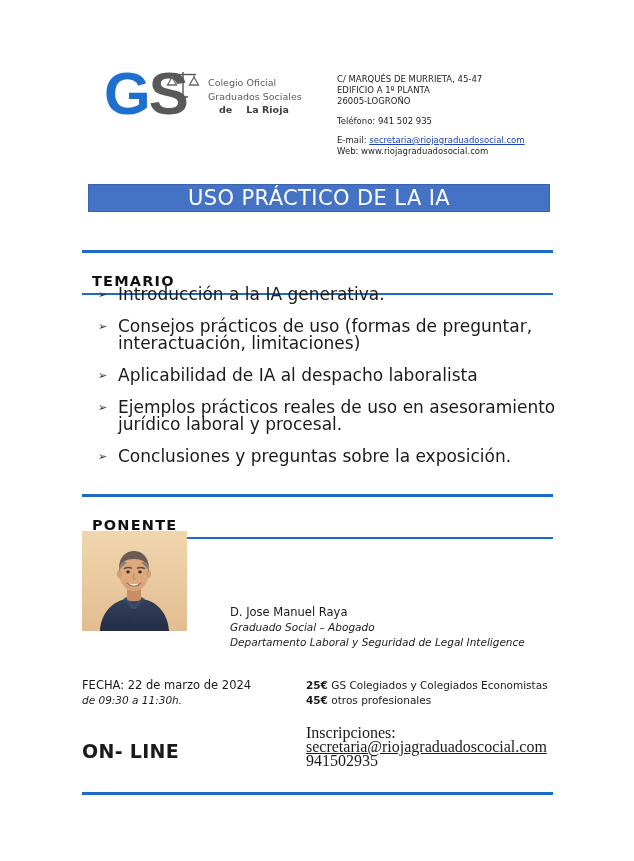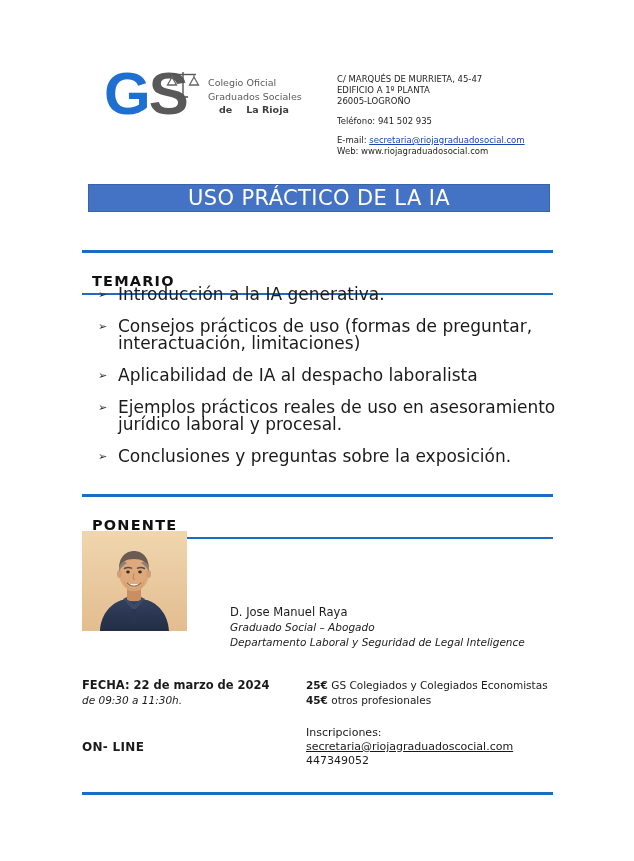--- a/index.html
+++ b/index.html
@@ -206,60 +206,61 @@
     height: 100px;
   }
   .fi-left {
     position: absolute;
     left: 0;
     top: 0;
     width: 200px;
   }
   .fi-date {
     font-size: 11.5px;
-    font-weight: 700;
+    font-weight: 400;
     line-height: 15px;
     color: #1a1a1a;
     white-space: nowrap;
   }
   .fi-time {
     font-size: 10.5px;
     font-style: italic;
     line-height: 15px;
     color: #1a1a1a;
     text-align: left;
     padding-right: 7px;
   }
   .fi-mode {
     position: absolute;
     left: 0;
     top: 62px;
-    font-size: 12px;
+    font-size: 19px;
     font-weight: 700;
     letter-spacing: 0.3px;
     color: #1a1a1a;
   }
   .fi-right {
     position: absolute;
     left: 224px;
     top: 0;
     width: 264px;
   }
   .fi-price {
     font-size: 10.5px;
     line-height: 15px;
     color: #1a1a1a;
     white-space: nowrap;
   }
   .fi-price b { font-weight: 700; }
   .fi-signup {
     margin-top: 18px;
-    font-size: 11px;
+    font-size: 16px;
     line-height: 14px;
     color: #1a1a1a;
+    font-family: Liberation Serif, serif;
   }
   .fi-signup .mail {
     text-decoration: underline;
     color: #1a1a1a;
   }
 
   
   .bottom-rule {
     position: absolute;
     left: 82px;
@@ -413,20 +414,20 @@
       <div class="fi-date"><span>FECHA:</span> <span>22 de marzo de 2024</span></div>
       <div class="fi-time">de 09:30 a 11:30h.</div>
       <div class="fi-mode">ON- LINE</div>
     </div>
     <div class="fi-right">
       <div class="fi-price"><b>25€</b> <span>GS Colegiados y Colegiados Economistas</span></div>
       <div class="fi-price"><b>45€</b> <span>otros profesionales</span></div>
       <div class="fi-signup">
         <div>Inscripciones:</div>
         <div class="mail">secretaria@riojagraduadoscocial.com</div>
-        <div>447349052</div>
+        <div>941502935</div>
       </div>
     </div>
   </div>
 
   <div class="bottom-rule"></div>
 
 </div>
 
 </body></html>

